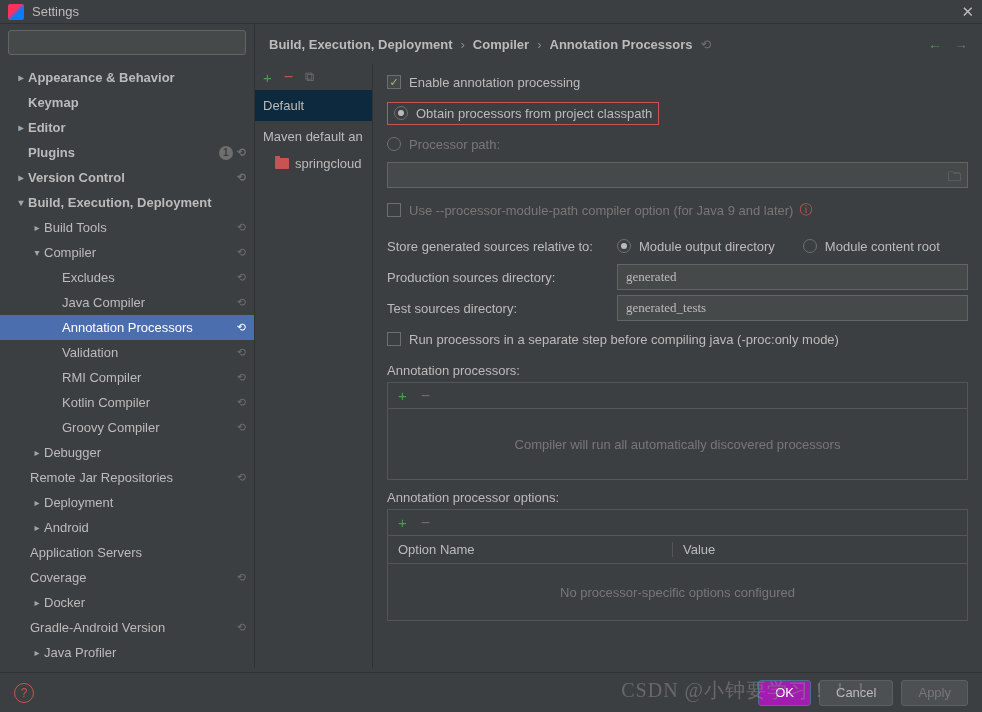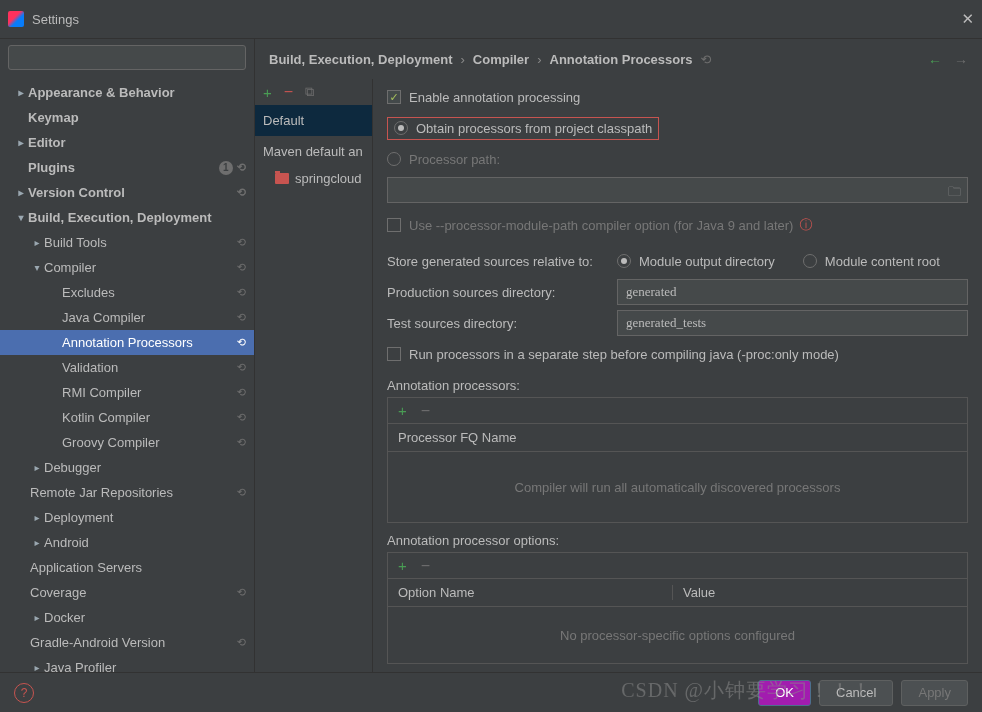--- a/index.html
+++ b/index.html
@@ -1,17 +1,17 @@
 <!DOCTYPE html>
 <html><head>
 <meta charset="utf-8">
 <style>
 * { margin:0; padding:0; box-sizing:border-box; font-family:"Segoe UI",Arial,sans-serif; font-size:13px; }
 body { background:#3c3f41; color:#bbbbbb; width:982px; height:712px; overflow:hidden; position:relative; }
-.titlebar { height:39px; display:flex; align-items:center; padding:0 8px; background:#3c3f41; border-bottom:1px solid #323232; }
+.titlebar { height:24px; display:flex; align-items:center; padding:0 8px; background:#3c3f41; border-bottom:1px solid #323232; }
 .titlebar .ico { width:16px; height:16px; background:linear-gradient(135deg,#fe315d 0%,#fe315d 40%,#087cfa 60%,#087cfa 100%); margin-right:8px; border-radius:2px; }
 .titlebar .title { color:#bbbbbb; }
 .titlebar .close { margin-left:auto; color:#bbbbbb; cursor:pointer; font-size:15px; }
 .main { display:flex; height:calc(100% - 28px - 40px); }
 .sidebar { width:255px; background:#3c3f41; border-right:1px solid #323232; display:flex; flex-direction:column; }
 .search-wrap { padding:6px 8px; }
 .search { width:100%; height:25px; background:#45494a; border:1px solid #646464; border-radius:3px; color:#bbb; padding:0 22px 0 22px; position:relative; }
 .search-wrap { position:relative; }
 .search-ico { position:absolute; left:14px; top:11px; color:#888; font-size:12px; }
 .tree { flex:1; overflow-y:auto; padding-top:4px; }
@@ -274,23 +274,20 @@
         <div class="row">
           <span class="chk"></span>
           <span>Run processors in a separate step before compiling java (-proc:only mode)</span>
         </div>
         <div class="section-label">Annotation processors:</div>
         <div class="table-box">
           <div class="table-toolbar">
             <span class="add">+</span>
             <span class="rem">−</span>
           </div>
-          <div class="table-header">
-            <div class="col">Processor FQ Name</div>
-          </div>
           <div class="table-empty">Compiler will run all automatically discovered processors</div>
         </div>
         <div class="section-label">Annotation processor options:</div>
         <div class="table-box">
           <div class="table-toolbar">
             <span class="add">+</span>
             <span class="rem">−</span>
           </div>
           <div class="table-header">
             <div class="col">Option Name</div>

